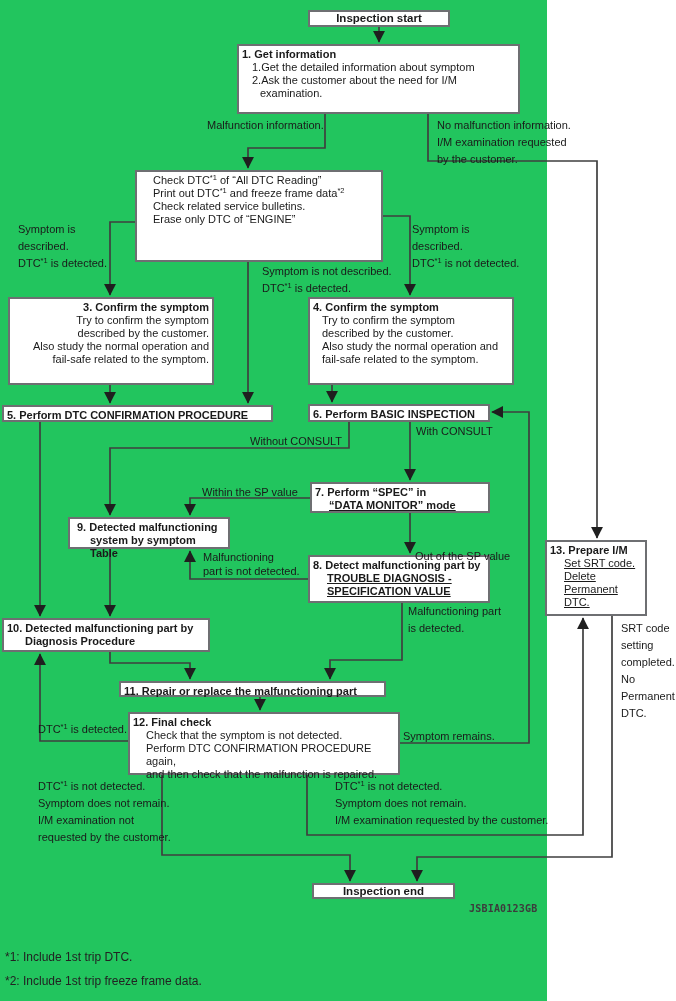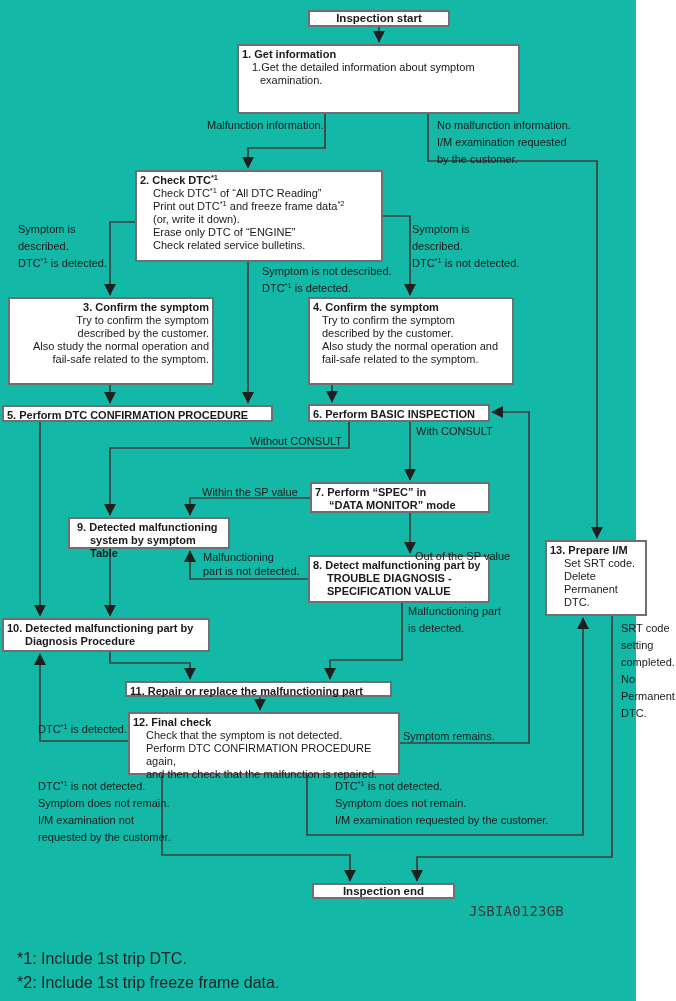--- a/index.html
+++ b/index.html
@@ -1,40 +1,40 @@
 <!DOCTYPE html>
 <html><head>
 <meta charset="utf-8">
 <style>
   html,body{margin:0;padding:0;background:#fff;}
   .canvas{
-    position:relative;width:636px;height:1001px;background:#14b8a6;
+    position:relative;width:547px;height:1001px;background:#22c55e;
     font-family:"Liberation Sans",sans-serif;color:#1a1a1a;
   }
   svg.wires{position:absolute;left:0;top:0;pointer-events:none;}
   .node{
     position:absolute;background:#fff;border:2px solid #6e6f72;
     font-size:11px;line-height:13px;padding:2px 3px;box-sizing:border-box;
   }
   .node .t{font-weight:bold;}
   .node .ln{font-weight:normal;}
   .node.allbold .ln{font-weight:bold;}
   .terminal{display:flex;align-items:center;justify-content:center;
     font-weight:bold;font-size:11.5px;text-align:center;}
   .i1{padding-left:10px;}
   .i2{padding-left:18px;}
   .i3{padding-left:13px;}
   .i4{padding-left:9px;}
-  .i5{padding-left:14px;}
+  .i5{padding-left:14px;text-decoration:underline;}
   .lbl{position:absolute;font-size:11px;line-height:17px;white-space:nowrap;}
   .lbl.lh14{line-height:13.5px;}
   sup{font-size:7.5px;line-height:0;vertical-align:4px;}
-  .footnote{position:absolute;font-size:16px;color:#222;white-space:nowrap;margin-left:12px;}
-  .figcode{position:absolute;font-size:14px;color:#3c3c3c;
-    font-family:"DejaVu Sans Mono",monospace;letter-spacing:0.2px;}
+  .footnote{position:absolute;font-size:12px;color:#222;white-space:nowrap;}
+  .figcode{position:absolute;font-size:10px;color:#3c3c3c;
+    font-family:"DejaVu Sans Mono",monospace;letter-spacing:0.2px;font-weight:bold;}
 </style>
 </head>
 <body>
 
 <div class="canvas">
 
   <svg class="wires" width="676" height="1001" viewBox="0 0 676 1001">
     <defs>
       <marker id="ah" markerWidth="8" markerHeight="8" refX="6.5" refY="3.5" orient="auto">
         <path d="M0,0 L7,3.5 L0,7 Z" fill="#1f1f1f"></path>
@@ -67,30 +67,29 @@
     </g>
   </svg>
 
   <div class="node terminal" style="left:308px;top:10px;width:142px;height:17px;">
     <span>Inspection start</span>
   </div>
 
   <div class="node" style="left:237px;top:44px;width:283px;height:70px;">
     <div class="t">1. Get information</div>
     <div class="ln i1">1.Get the detailed information about symptom</div>
+    <div class="ln i1">2.Ask the customer about the need for I/M</div>
     <div class="ln i2">examination.</div>
   </div>
 
   <div class="node" style="left:135px;top:170px;width:248px;height:92px;">
-    <div class="t supify">2. Check DTC<sup>*1</sup></div>
     <div class="ln i3 supify">Check DTC<sup>*1</sup> of “All DTC Reading”</div>
     <div class="ln i3 supify">Print out DTC<sup>*1</sup> and freeze frame data<sup>*2</sup></div>
-    <div class="ln i3">(or, write it down).</div>
+    <div class="ln i3">Check related service bulletins.</div>
     <div class="ln i3">Erase only DTC of “ENGINE”</div>
-    <div class="ln i3">Check related service bulletins.</div>
   </div>
 
   <div class="node" style="left:8px;top:297px;width:206px;height:88px;text-align:right;">
     <div class="t">3. Confirm the symptom</div>
     <div class="ln i4">Try to confirm the symptom</div>
     <div class="ln i4">described by the customer.</div>
     <div class="ln i4">Also study the normal operation and</div>
     <div class="ln i4">fail-safe related to the symptom.</div>
   </div>
 
@@ -132,21 +131,21 @@
     <div class="ln i5">Delete</div>
     <div class="ln i5">Permanent</div>
     <div class="ln i5">DTC.</div>
   </div>
 
   <div class="node allbold" style="left:2px;top:618px;width:208px;height:34px;">
     <div class="ln t">10. Detected malfunctioning part by</div>
     <div class="ln t i2">Diagnosis Procedure</div>
   </div>
 
-  <div class="node" style="left:125px;top:681px;width:267px;height:16px;">
+  <div class="node" style="left:119px;top:681px;width:267px;height:16px;">
     <div class="t">11. Repair or replace the malfunctioning part</div>
   </div>
 
   <div class="node" style="left:128px;top:712px;width:272px;height:63px;">
     <div class="t">12. Final check</div>
     <div class="ln i3">Check that the symptom is not detected.</div>
     <div class="ln i3">Perform DTC CONFIRMATION PROCEDURE again,</div>
     <div class="ln i3">and then check that the malfunction is repaired.</div>
   </div>
 

